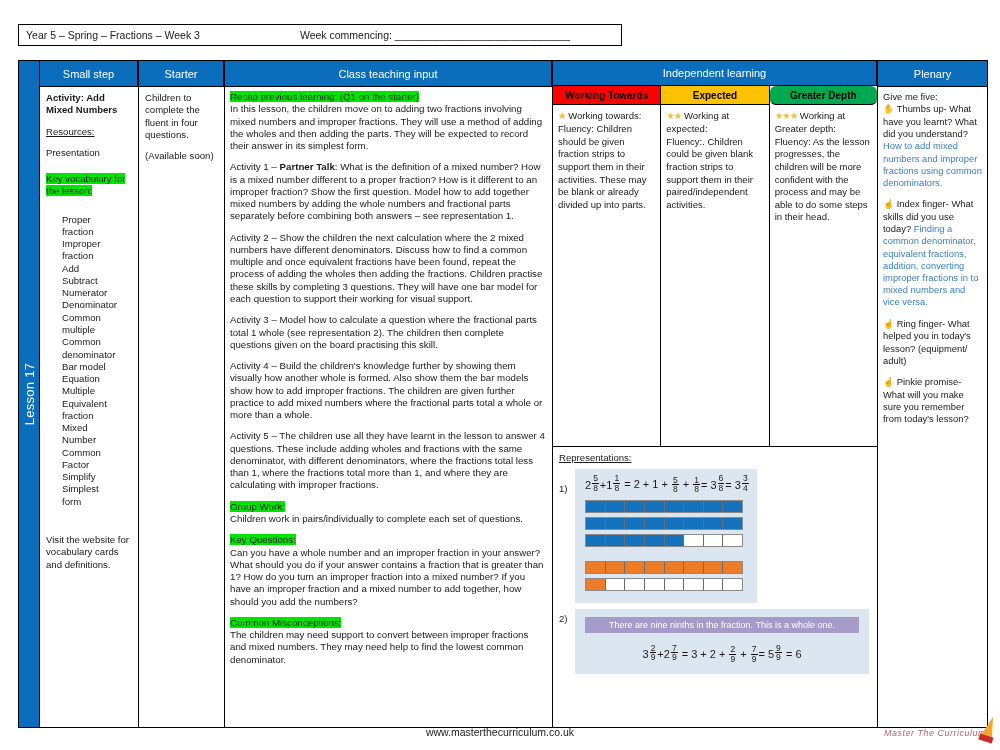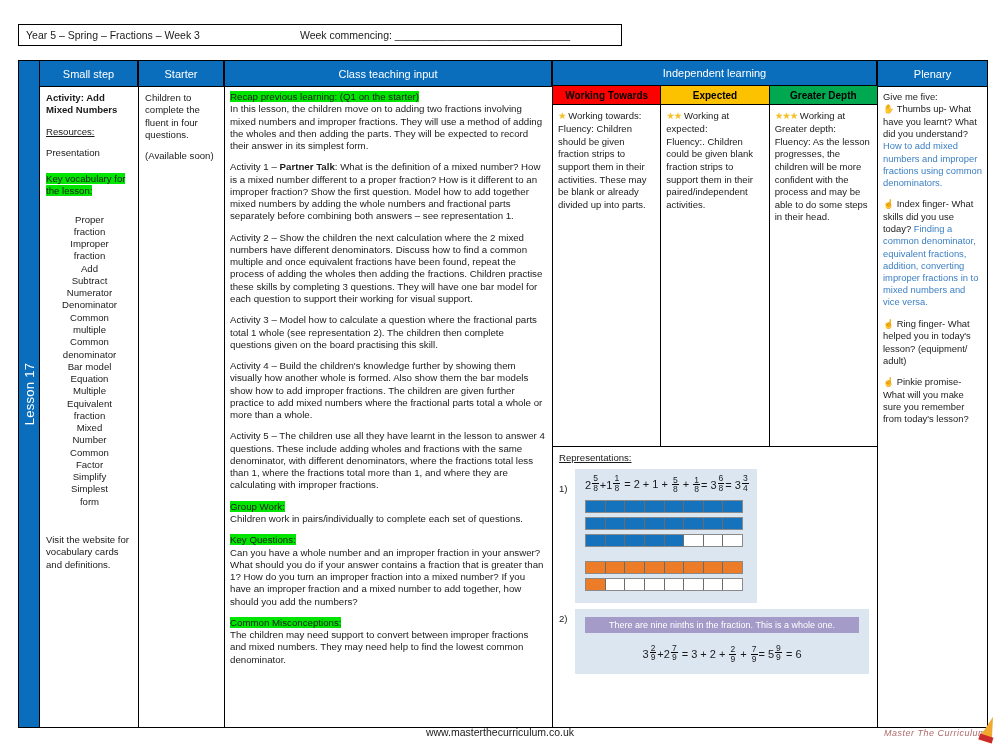--- a/index.html
+++ b/index.html
@@ -54,39 +54,39 @@
   .body{flex:1 1 auto;padding:5px 5px 0 6px;font-size:9.6px;line-height:1.28;
         overflow:hidden;box-sizing:border-box;}
 
   
   .ss-title{font-weight:bold;font-size:9.6px;margin-bottom:9px;}
   .ss-res{text-decoration:underline;margin-bottom:9px;}
   .ss-pres{margin-bottom:14px;}
   .hl{background:#00e500;display:inline;margin-top:31px;}
   .ss-vocab-head{margin-bottom:9px;}
   .ss-vocab li{list-style:none;}
-  .ss-vocab{margin:16px;padding:0;text-align:center;}
+  .ss-vocab{margin:16px;padding:0;}
   .ss-visit{margin-top:26px;}
 
   
   .teaching .body{padding:4px 6px 0 5px;font-size:9.7px;line-height:1.265;}
   .para{margin:0 0 9px 0;}
   b{font-weight:bold;}
 
   
   .indep-inner{display:flex;flex:1 1 auto;min-height:0;}
   .sub{flex:1 1 0;display:flex;flex-direction:column;
        border-right:1px solid #000;box-sizing:border-box;min-width:0;}
   .sub:last-child{border-right:none;}
   .sub-hdr{height:19px;display:flex;align-items:center;justify-content:center;
            font-size:10px;font-weight:bold;color:#000;
            border-bottom:1px solid #000;box-sizing:border-box;}
   .sub-hdr.wt{background:#ff0000;}
   .sub-hdr.ex{background:#fcc200;}
-  .sub-hdr.gd{background:#00a94f;}
+  .sub-hdr.gd{background:#00a94f;border-radius:6px;}
   .sub-body{padding:5px 5px 0 5px;font-size:9.5px;line-height:1.33;overflow:hidden;}
   .star{color:#f5c02a;letter-spacing:-1px;font-size:9.5px;}
 
   .indep-bottom{border-top:1px solid #000;height:287px;box-sizing:border-box;
                 padding:5px 6px 0 6px;}
   .rep-head{text-decoration:underline;font-size:9.6px;margin-bottom:6px;}
   .rep-row{display:flex;align-items:flex-start;margin-bottom:6px;}
   .rep-num{width:16px;font-size:9.6px;padding-top:14px;flex:0 0 16px;}
   .rep-panel{background:#dce6f1;padding:6px 10px 8px 10px;box-sizing:border-box;}
   .rep1{width:182px;}

